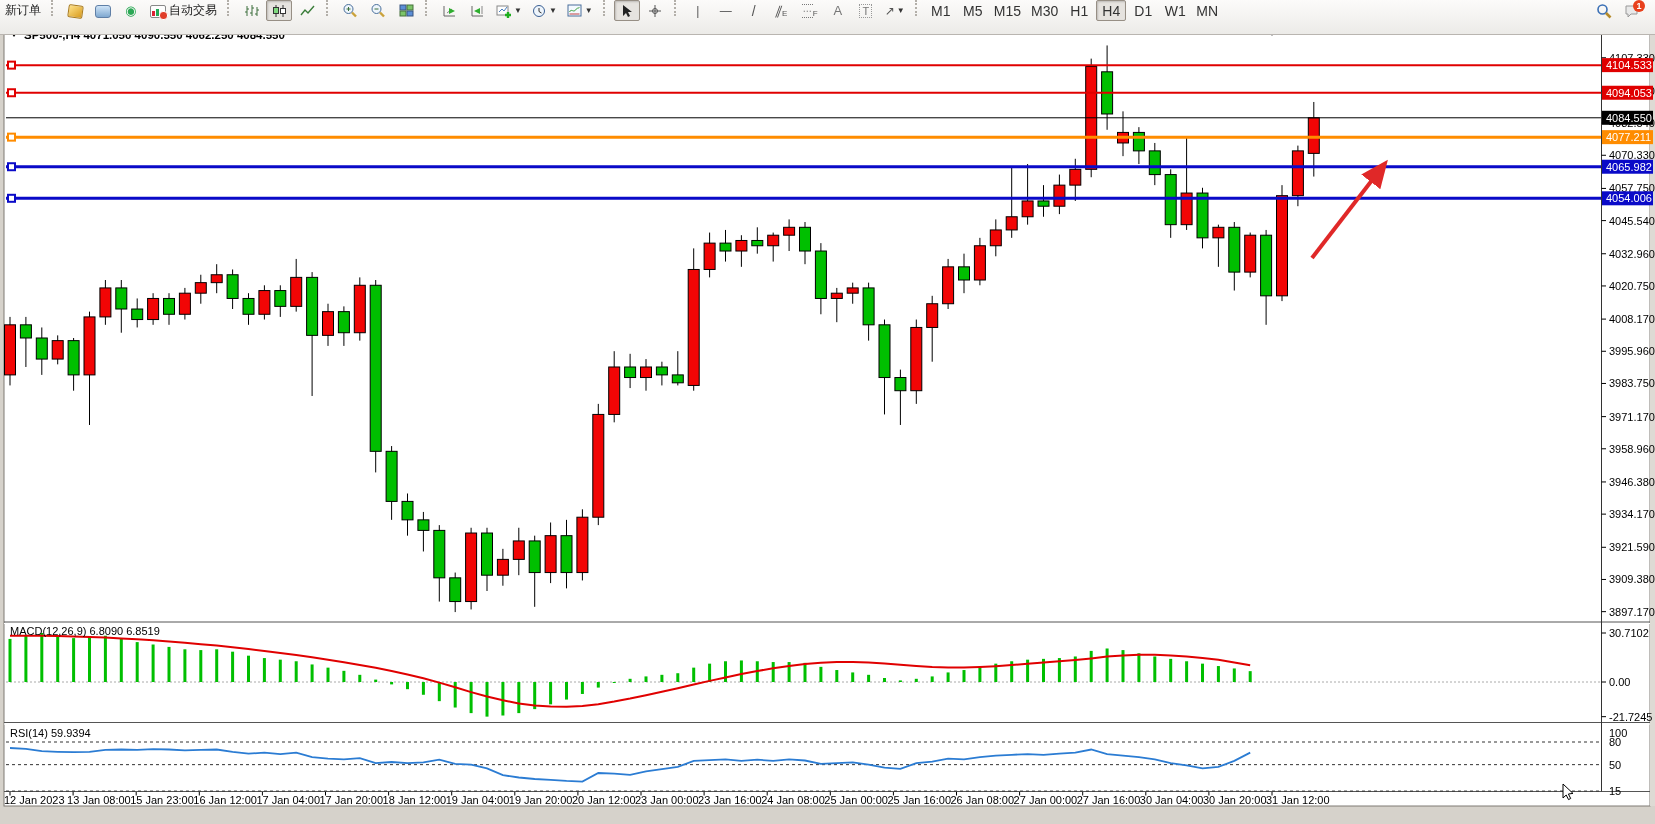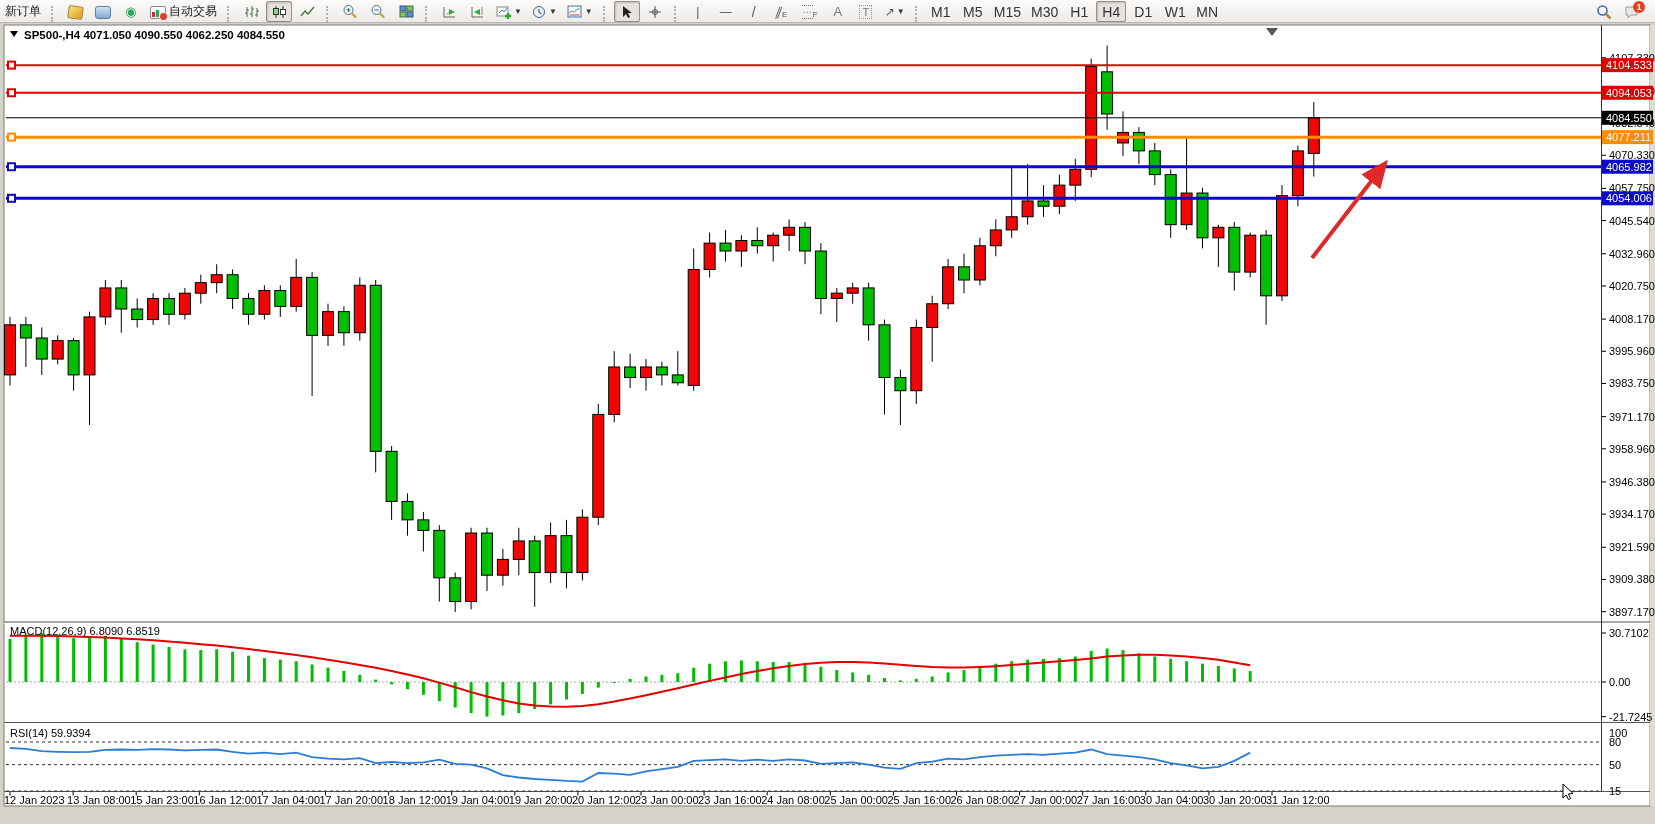--- a/index.html
+++ b/index.html
@@ -1,17 +1,17 @@
 <!DOCTYPE html>
 <html><head>
 <meta charset="utf-8">
 <style>
   html,body{margin:0;padding:0;}
   body{width:1655px;height:824px;background:#d6d2cb;font-family:"Liberation Sans",sans-serif;overflow:hidden;position:relative;}
-  .toolbar{position:absolute;top:0;left:0;width:1655px;height:23px;background:linear-gradient(#fcfbfa,#ecebe8);border-bottom:1px solid #b9b5b0;display:flex;align-items:flex-end;z-index:5;box-sizing:border-box;}
+  .toolbar{position:absolute;top:0;left:0;width:1655px;height:35px;background:linear-gradient(#fcfbfa,#ecebe8);border-bottom:1px solid #b9b5b0;display:flex;align-items:flex-start;z-index:5;box-sizing:border-box;}
   .tbtn{height:19px;min-width:18px;padding:0 3px;display:flex;align-items:center;justify-content:center;font-size:12px;color:#222;border:1px solid transparent;border-radius:2px;margin:0 1px;white-space:nowrap;cursor:default;}
   .tbtn.pressed{background:#e6e3df;border:1px solid #978f85;box-shadow:inset 1px 1px 2px rgba(0,0,0,.18);}
   .tbtn .caret{font-size:8px;color:#333;margin-left:2px;}
   .grip{width:4px;height:16px;border-left:2px dotted #b3afa9;margin:0 4px 0 5px;}
   .tf{font-size:14px;color:#333;min-width:22px;}
   .icon16{width:16px;height:16px;display:inline-block;position:relative;}
   .badge{position:absolute;top:-3px;right:-5px;background:#e8401c;color:#fff;font-size:9px;min-width:12px;height:12px;border-radius:7px;display:flex;align-items:center;justify-content:center;font-weight:bold;}
   .spacer{flex:1;}
   svg#chart{position:absolute;top:0;left:0;z-index:1;}
   text{font-family:"Liberation Sans",sans-serif;}

